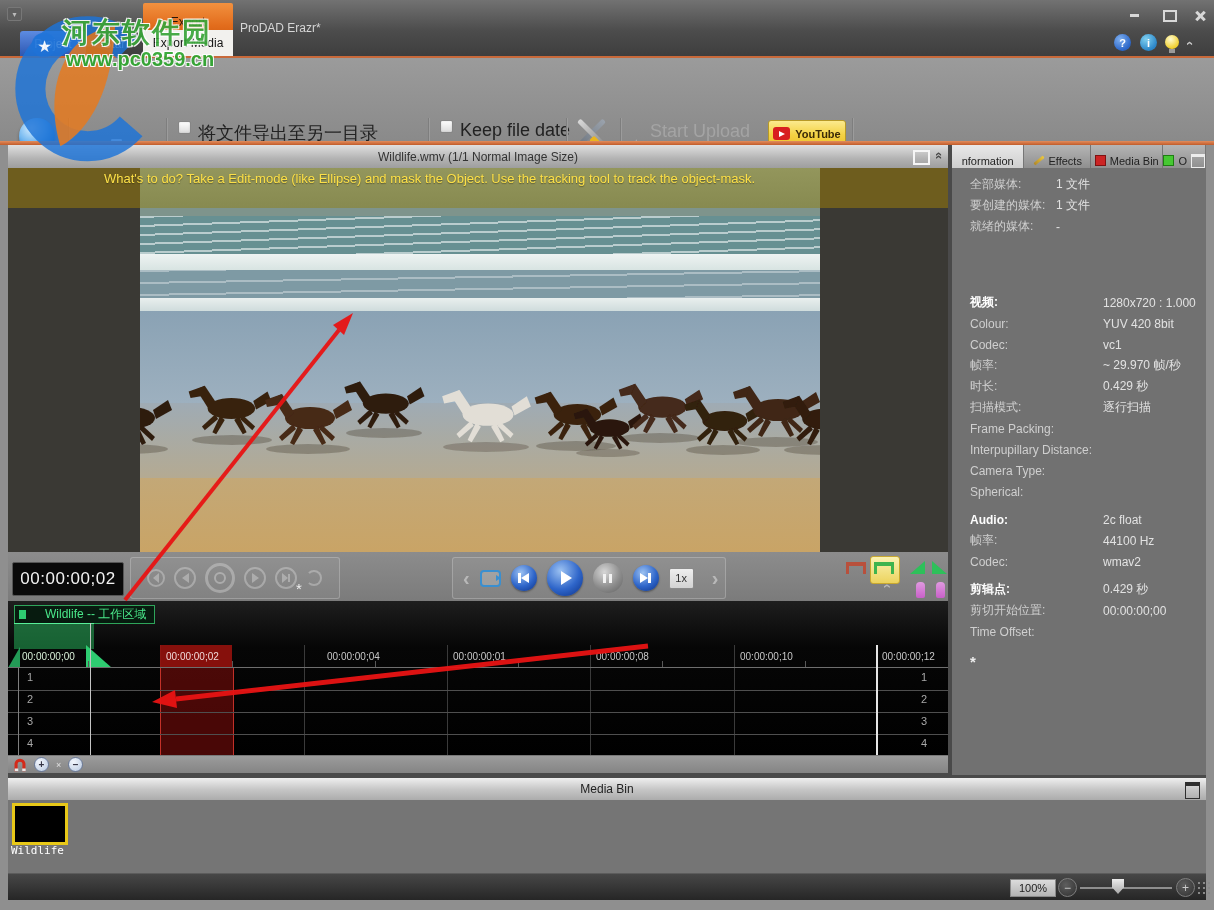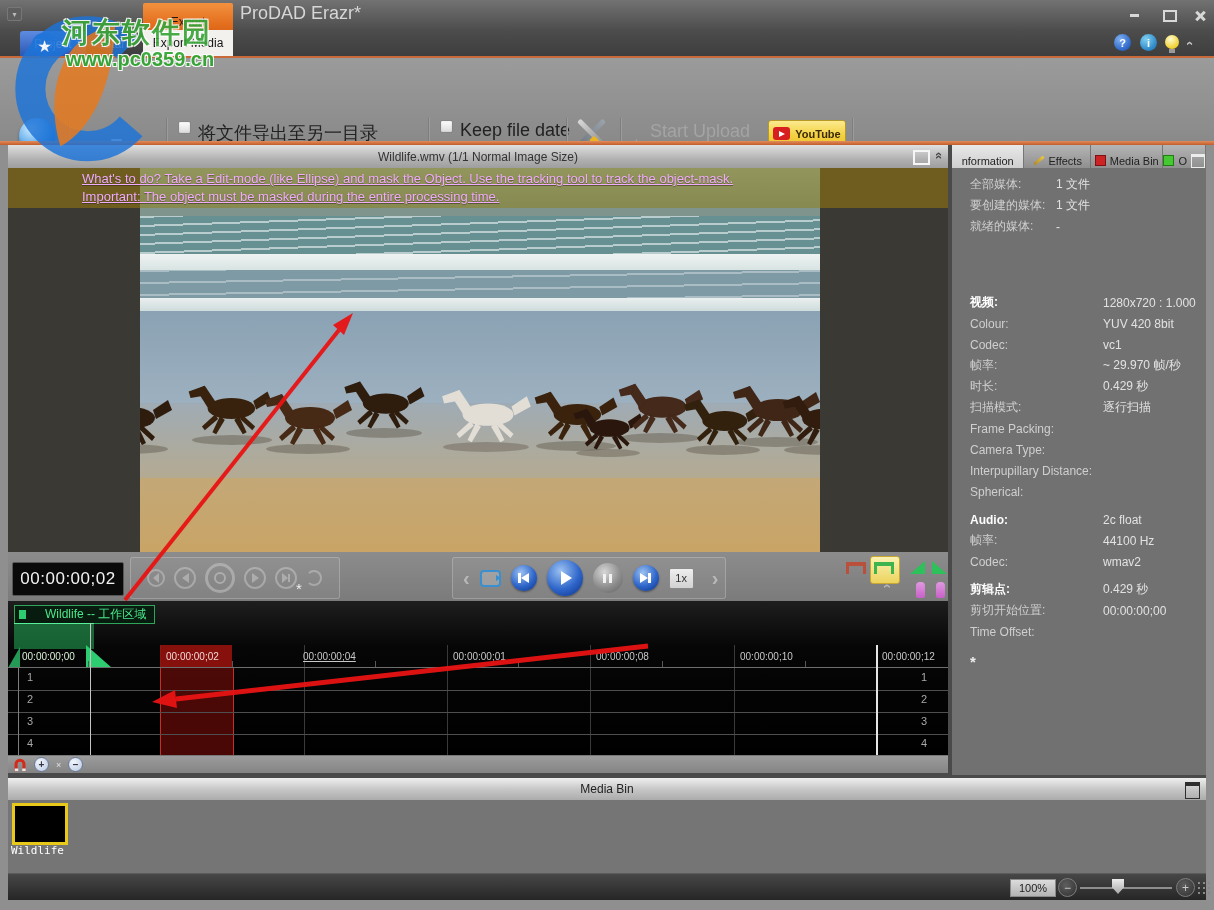--- a/index.html
+++ b/index.html
@@ -10,21 +10,21 @@
   .ctr{display:flex;align-items:center;justify-content:center;}
 
   
   .titlebar{left:0;top:0;width:1214px;height:56px;background:linear-gradient(#727272,#4c4c4c 55%,#3e3e3e);}
   .win-menu{left:7px;top:7px;width:15px;height:14px;background:#5e5e5e;border:1px solid #777;border-radius:2px;color:#bbb;font-size:8px;}
   .tab{font-size:12px;color:#dcdcdc;}
   .tab-project{left:20px;top:31px;width:66px;height:25px;background:linear-gradient(#5d8ce2,#2d57b2);border-radius:3px 3px 0 0;color:#eef2ff;}
   .tab-start{left:90px;top:31px;width:52px;height:25px;}
   .export-group{left:143px;top:3px;width:90px;height:38px;background:linear-gradient(#f2913f,#e26c1c 60%,#cf5a10);color:#2a1606;font-weight:normal;font-size:12px;border-radius:2px 2px 0 0;}
   .tab-export-media{left:143px;top:30px;width:90px;height:26px;background:#f2f1ee;color:#141414;font-size:12px;}
-  .app-title{left:240px;top:3px;font-size:18px;color:#d6d6d6;}
+  .app-title{left:240px;top:21px;font-size:12px;color:#d6d6d6;}
   .wc{top:8px;width:24px;height:15px;color:#d8d8d8;}
   .wc .bar{width:9px;height:3px;background:#d8d8d8;}
   .wc .box{width:10px;height:8px;border:2px solid #d8d8d8;}
   .xmark{position:relative;width:10px;height:10px;}
   .xmark i{position:absolute;left:4px;top:-1px;width:3px;height:12px;background:#d8d8d8;}
   .xmark i:first-child{transform:rotate(45deg);} .xmark i:last-child{transform:rotate(-45deg);}
   .hicon{top:34px;width:17px;height:17px;border-radius:50%;color:#fff;font-size:11px;font-weight:bold;}
   .h-help{left:1114px;background:radial-gradient(circle at 35% 30%,#7fb0f0,#2b66c8 70%);}
   .h-info{left:1140px;background:radial-gradient(circle at 35% 30%,#7fd0f0,#2b86c8 70%);}
   .h-bulb{left:1165px;width:14px;height:14px;top:35px;border-radius:50%;background:radial-gradient(circle at 40% 30%,#fffbd0,#f0cf2e 70%);}
@@ -55,21 +55,21 @@
 
   
   .frame{background:#8f8f8f;}
 
   
   .pv-title{left:8px;top:145px;width:940px;height:23px;background:linear-gradient(#e0e0e0,#b2b2b2 60%,#9e9e9e);font-size:12px;color:#333;}
   .pv-max{position:absolute;left:905px;top:5px;width:13px;height:11px;border:2px solid #f6f6f6;background:transparent;}
   .pv-chev{position:absolute;left:928px;top:3px;color:#4a4a4a;font-size:13px;}
   .banner{left:8px;top:168px;width:940px;height:40px;background:#6e5d1e;overflow:hidden;}
   .banner .mid{position:absolute;left:132px;top:0;width:680px;height:40px;background:linear-gradient(#93965c,#878a50);}
-  .banner .txt{position:absolute;left:74px;top:2px;font-size:13px;line-height:18px;color:#f0abfc;text-shadow:0 1px 1px rgba(40,40,20,.5);text-decoration:underline;}
+  .banner .txt{position:absolute;left:96px;top:2px;font-size:13px;line-height:18px;color:#fde047;text-shadow:0 1px 1px rgba(40,40,20,.5);}
   .pv-side{top:208px;width:132px;height:344px;background:#3a3934;}
   .video{left:140px;top:208px;width:680px;height:344px;overflow:hidden;background:#8aa2b4;}
   .vl{position:absolute;left:0;width:680px;}
   .v1{top:0;height:8px;background:#7e948c;}
   .v2{top:8px;height:38px;background:#679092;
       background-image:repeating-linear-gradient(178deg,rgba(255,255,255,.55) 0 2px,rgba(255,255,255,0) 2px 9px);}
   .v3{top:46px;height:16px;background:linear-gradient(#eef3f2,#d8e4e2);}
   .v4{top:62px;height:28px;background:#7e9aa4;background-image:repeating-linear-gradient(179deg,rgba(255,255,255,.35) 0 2px,rgba(255,255,255,0) 2px 12px);}
   .v5{top:90px;height:13px;background:linear-gradient(#e9efee,#cfdcdc);}
   .v6{top:103px;height:92px;background:linear-gradient(#8aa2b4,#9db0bf);}
@@ -247,21 +247,20 @@
 
   <div class="a pv-title ctr">
     <span>Wildlife.wmv   (1/1  Normal Image Size)</span>
     <span class="pv-max"></span>
     <span class="pv-chev"><span class="upchev">«</span></span>
   </div>
   <div class="a banner">
     <div class="mid"></div>
     <div class="txt">
       <div>What's to do?  Take a Edit-mode (like Ellipse) and mask the Object. Use the tracking tool to track the object-mask.</div>
-      <div>Important: The object must be masked during the entire processing time.</div>
     </div>
   </div>
   <div class="a pv-side" style="left:8px;"></div>
   <div class="a pv-side" style="left:820px;width:128px;"></div>
 
   <div class="a video">
     <div class="vl v1"></div>
     <div class="vl v2"></div>
     <div class="vl v3"></div>
     <div class="vl v4"></div>
@@ -387,21 +386,21 @@
     <div class="mt" style="left:367px;"></div>
       <div class="mt" style="left:510px;"></div>
     <div class="mt" style="left:654px;"></div>
       <div class="mt" style="left:797px;"></div>
 
     <div class="redblk-t"></div>
     <div class="redblk-b"></div>
 
     <div class="rlab" style="left:14px;color:#d8f0d8;">00:00:00;00</div>
     <div class="rlab" style="left:158px;color:#f0d8d8;">00:00:00;02</div>
-    <div class="rlab" style="left:295px;text-decoration:underline;">00:00:00;04</div>
+    <div class="rlab" style="left:319px;">00:00:00;04</div>
     <div class="rlab" style="left:445px;">00:00:00;01</div>
     <div class="rlab" style="left:588px;">00:00:00;08</div>
     <div class="rlab" style="left:732px;">00:00:00;10</div>
     <div class="rlab" style="left:874px;">00:00:00;12</div>
 
     <div class="ruleredge"></div>
     <div class="hln" style="top:89px;"></div>
       <div class="hln" style="top:111px;"></div>
     <div class="hln" style="top:133px;"></div>
       <div class="hln" style="top:154px;background:#787878;"></div>
@@ -485,25 +484,25 @@
       </div>
     <div class="irow">
         <span class="il">扫描模式:</span>
         <span class="iv">逐行扫描</span>
       </div>
     <div class="irow">
         <span class="il">Frame Packing:</span>
         <span class="iv"></span>
       </div>
     <div class="irow">
+        <span class="il">Interpupillary Distance:</span>
+        <span class="iv"></span>
+      </div>
+    <div class="irow">
         <span class="il">Camera Type:</span>
-        <span class="iv"></span>
-      </div>
-    <div class="irow">
-        <span class="il">Interpupillary Distance:</span>
         <span class="iv"></span>
       </div>
     <div class="irow">
         <span class="il">Spherical:</span>
         <span class="iv"></span>
       </div>
     <div class="spacer7"></div>
     <div class="irow b">
         <span class="il">Audio:</span>
         <span class="iv">2c float</span>

